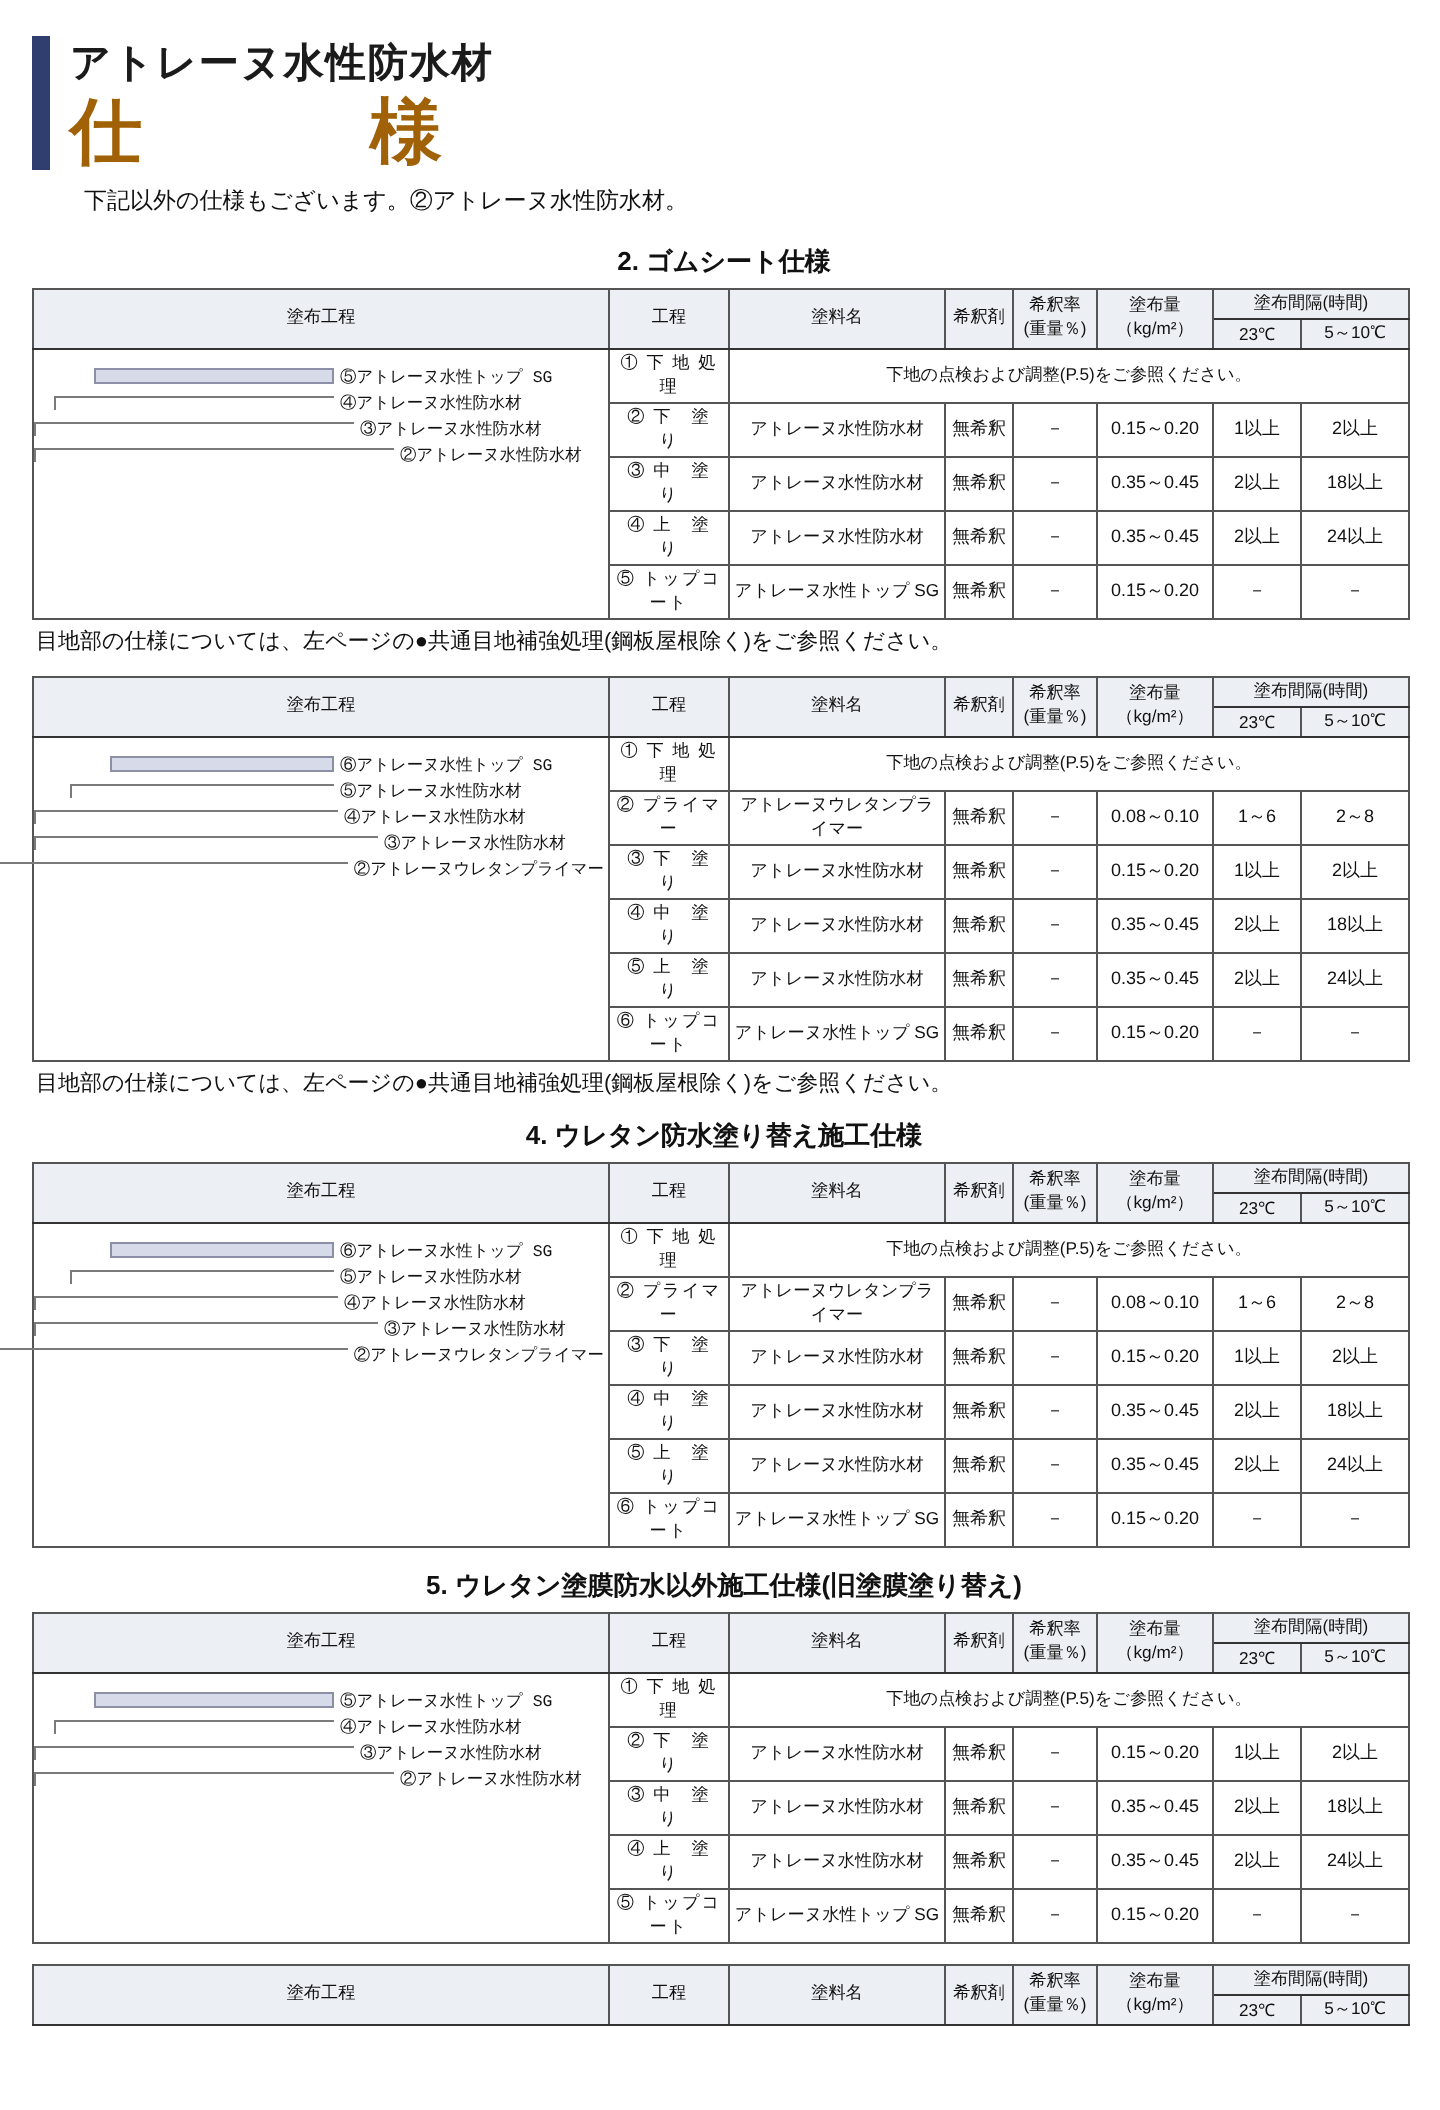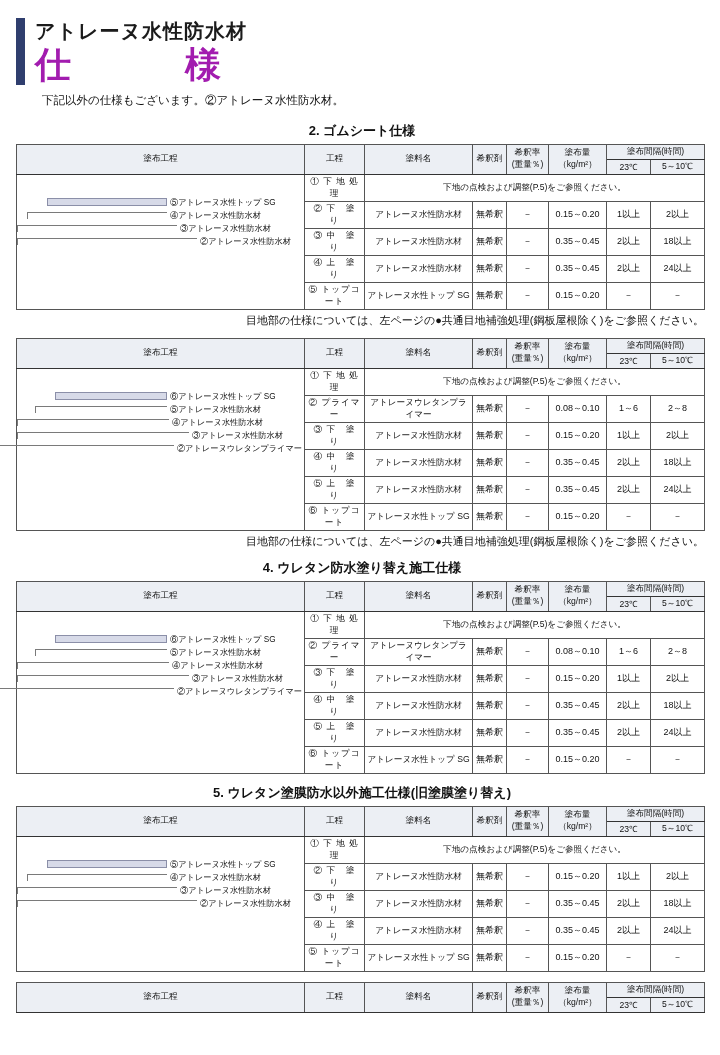--- a/index.html
+++ b/index.html
@@ -24,43 +24,42 @@
     font-weight: bold;
     letter-spacing: 1px;
     color: #1b1b1b;
     font-family: "DejaVu Sans", sans-serif;
     margin-bottom: 2px;
   }
   .title-big {
     font-size: 36px;
     font-weight: bold;
     letter-spacing: 14px;
-    color: #a21caf;
+    color: #a16207;
     line-height: 1.05;
-    font-family: Liberation Serif, serif;
+    font-family: Liberation Sans, sans-serif;
   }
   .lead {
     font-size: 11.5px;
     margin: 8px 0 14px 26px;
     color: #111;
   }
 
   
   .section { margin-bottom: 10px; }
   .section-title {
     font-size: 13px;
     font-weight: bold;
     margin: 0 0 4px 4px;
     color: #111;
     text-align: center;
   }
   .note {
     font-size: 11px;
     margin: 3px 0 10px 2px;
-    text-align: right;
   }
 
   
   table.spec {
     width: 688px;
     border-collapse: collapse;
     font-size: 9px;
     table-layout: fixed;
     border-top: 1.6px solid #000;
     border-bottom: 1.6px solid #000;
@@ -85,21 +84,22 @@
   .diagram-cell {
     background: #fff;
     padding: 0 !important;
     position: relative;
     vertical-align: top;
   }
   .diagram {
     position: relative;
     height: 100%;
     width: 100%;
-    padding: 21px 2px 3px 0;
+    padding: 7px 2px 3px 0;
+    font-family: Liberation Mono, monospace;
   }
   .layer-row {
     display: flex;
     align-items: center;
     justify-content: flex-end;
     height: 13px;
     position: relative;
   }
   .layer-line {
     flex: 0 0 auto;

